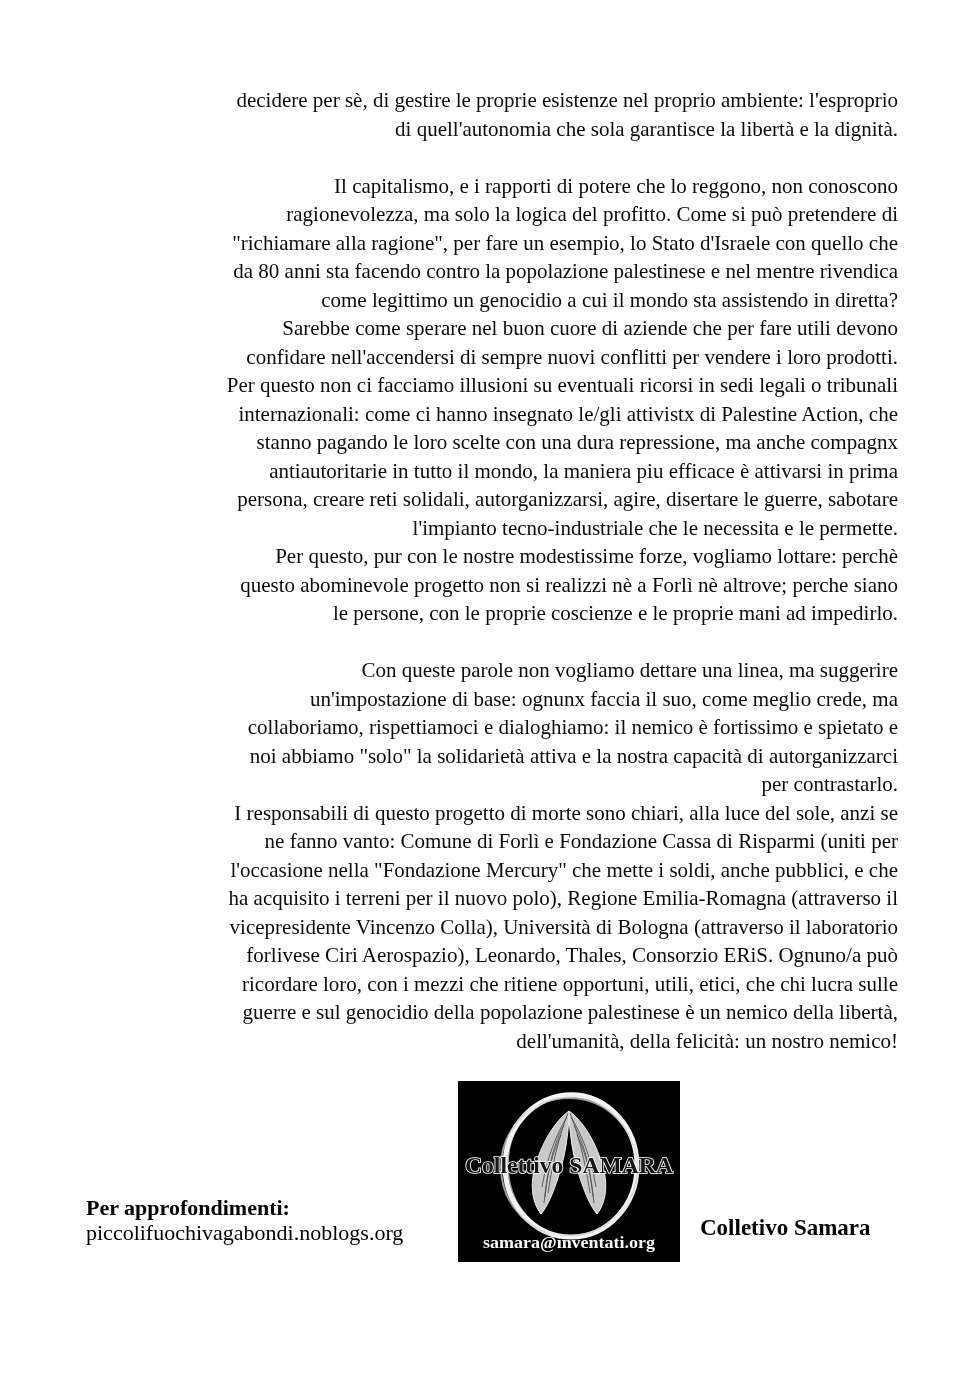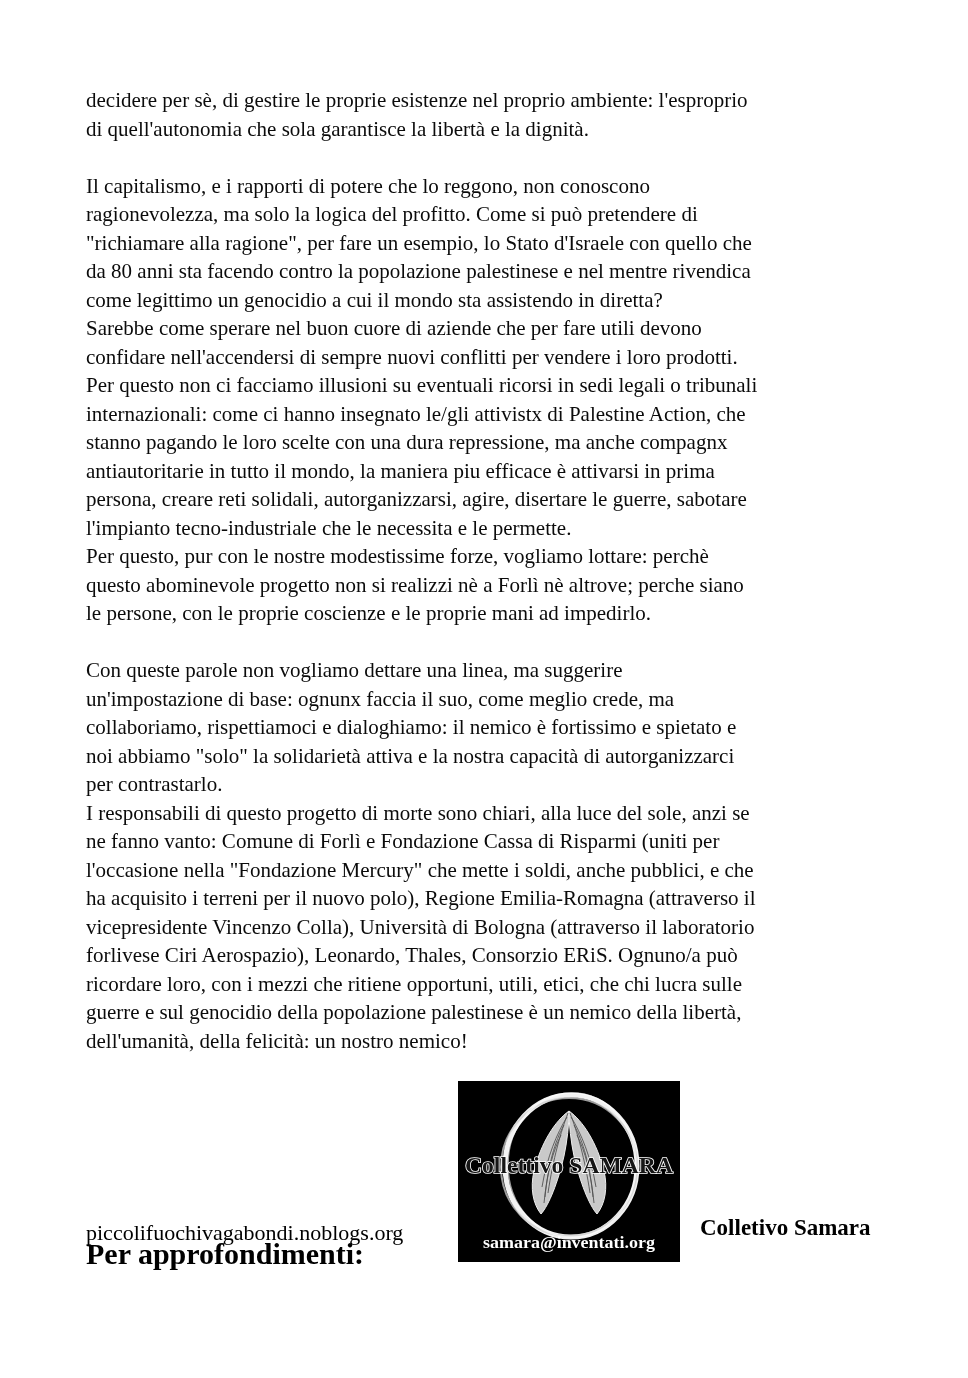--- a/index.html
+++ b/index.html
@@ -18,32 +18,33 @@
     background: #ffffff;
   }
   .text-block {
     position: absolute;
     left: 86px;
     top: 86px;
     width: 812px;
     font-size: 21px;
     line-height: 28.5px;
     color: #0b0b0b;
+    text-align: right;
   }
   .text-block p {
     margin: 0 0 28.5px 0;
     white-space: pre-line;
   }
   .text-block p:last-child { margin-bottom: 4px; }
 
   .footer-heading {
     position: absolute;
     left: 86px;
-    top: 1239px;
-    font-size: 30px;
+    top: 1193px;
+    font-size: 22px;
     font-weight: bold;
     line-height: 29px;
   }
   .footer-url {
     position: absolute;
     left: 86px;
     top: 1218px;
     font-size: 22px;
     line-height: 29px;
   }

